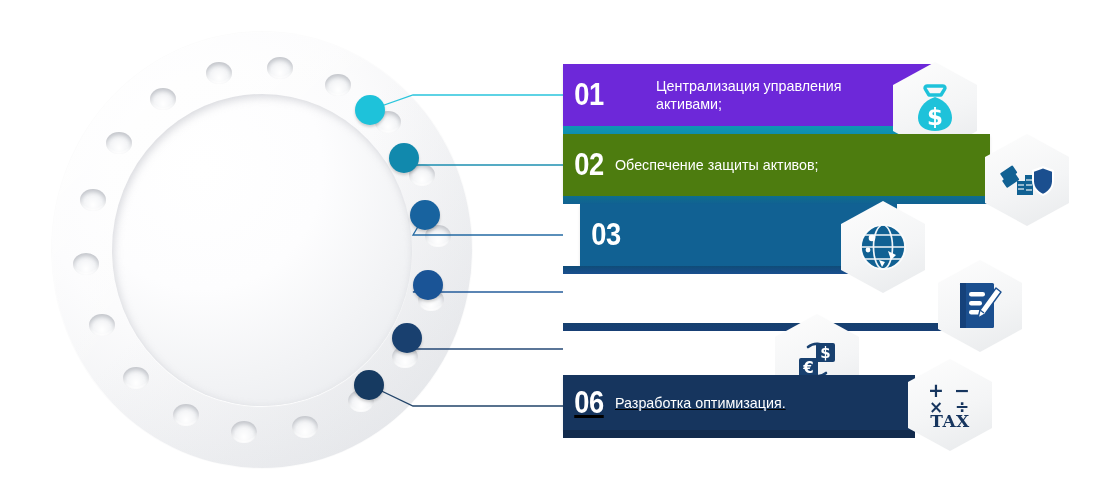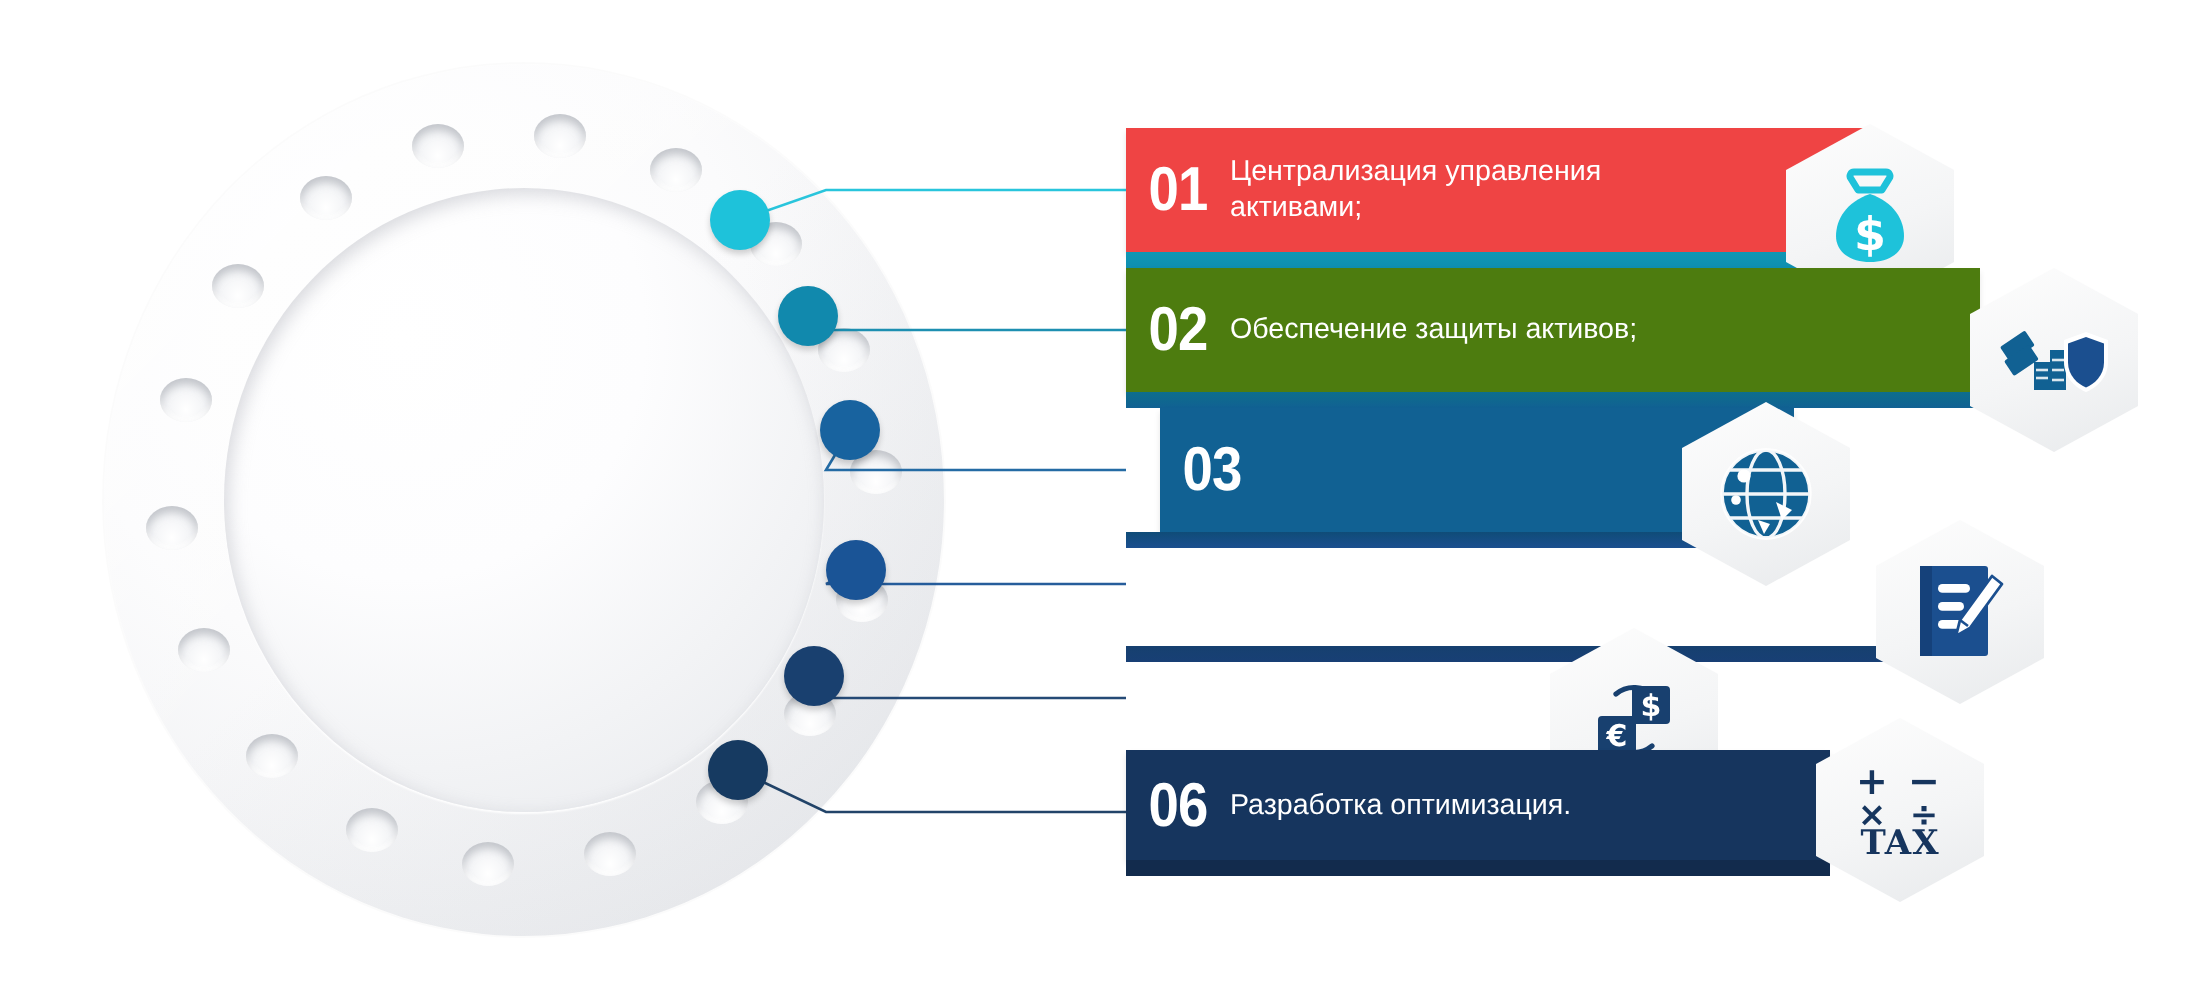--- a/index.html
+++ b/index.html
@@ -122,21 +122,21 @@
       <div class="node-dot" style="left: 370px; top: 110px; background: rgb(30, 194, 218);"></div>
       <div class="node-dot" style="left: 404px; top: 158px; background: rgb(17, 137, 173);"></div>
       <div class="node-dot" style="left: 425px; top: 215px; background: rgb(24, 99, 159);"></div>
       <div class="node-dot" style="left: 428px; top: 285px; background: rgb(26, 84, 150);"></div>
       <div class="node-dot" style="left: 407px; top: 338px; background: rgb(25, 64, 111);"></div>
       <div class="node-dot" style="left: 369px; top: 385px; background: rgb(22, 58, 97);"></div>
     </div>
 
   <div id="rows">
       <div class="row" style="top: 0px; height: 62px; width: 537px;">
-        <div class="row-bar" style="width: 372px; background: #ef4444;">
+        <div class="row-bar" style="width: 372px; background: #6d28d9; gap: 41px;">
           <div class="row-num">01</div>
           <div class="row-label">Централизация управления
 активами;</div>
         </div>
         <div class="row-div" style="top: 62px; width: 372px; background: linear-gradient(rgb(15, 151, 180) 0%, rgb(15, 142, 176) 100%);"></div>
         <div class="hex" style="left: 330px; top: -2px;">
           <span>
             <svg width="50" height="52" viewBox="0 0 50 52">
         <path d="M17 4 h16 a2 2 0 0 1 1.6 3.2 L31 13 h-12 L15.4 7.2 A2 2 0 0 1 17 4z" fill="none" stroke="#1ec2da" stroke-width="3.4" stroke-linejoin="round"></path>
         <path d="M25 15 c-12 4 -17 13 -17 21 c0 8 7 13 17 13 s17 -5 17 -13 c0 -8 -5 -17 -17 -21z" fill="#1ec2da"></path>
@@ -229,21 +229,21 @@
         <path d="M18 42 l-5 -3 l5 -4z" fill="#18406f"></path>
         <rect x="25" y="9" width="19" height="19" rx="2" fill="#18406f"></rect>
         <text x="34.5" y="24" text-anchor="middle" font-family="DejaVu Sans, sans-serif" font-size="15" font-weight="bold" fill="#ffffff">$</text>
         <rect x="8" y="24" width="19" height="19" rx="2" fill="#18406f"></rect>
         <text x="17.5" y="39" text-anchor="middle" font-family="DejaVu Sans, sans-serif" font-size="15" font-weight="bold" fill="#ffffff">€</text>
       </svg>
           </span>
         </div>
       </div>
       <div class="row" style="top: 311px; height: 55px; width: 537px;">
-        <div class="row-bar" style="width: 352px; background: rgb(22, 53, 94);">
+        <div class="row-bar" style="width: 352px; background: rgb(22, 53, 94); text-decoration: underline;">
           <div class="row-num">06</div>
           <div class="row-label">Разработка оптимизация.</div>
         </div>
         <div class="row-div" style="top: 55px; width: 352px; background: linear-gradient(rgb(18, 43, 77) 0%, rgb(18, 43, 77) 100%);"></div>
         <div class="hex" style="left: 345px; top: -16px;">
           <span>
             <svg width="54" height="48" viewBox="0 0 54 48">
         <g fill="#16355e" font-family="DejaVu Sans, sans-serif" font-weight="bold">
           <text x="13" y="16" text-anchor="middle" font-size="19">+</text>
           <text x="39" y="16" text-anchor="middle" font-size="19">−</text>

